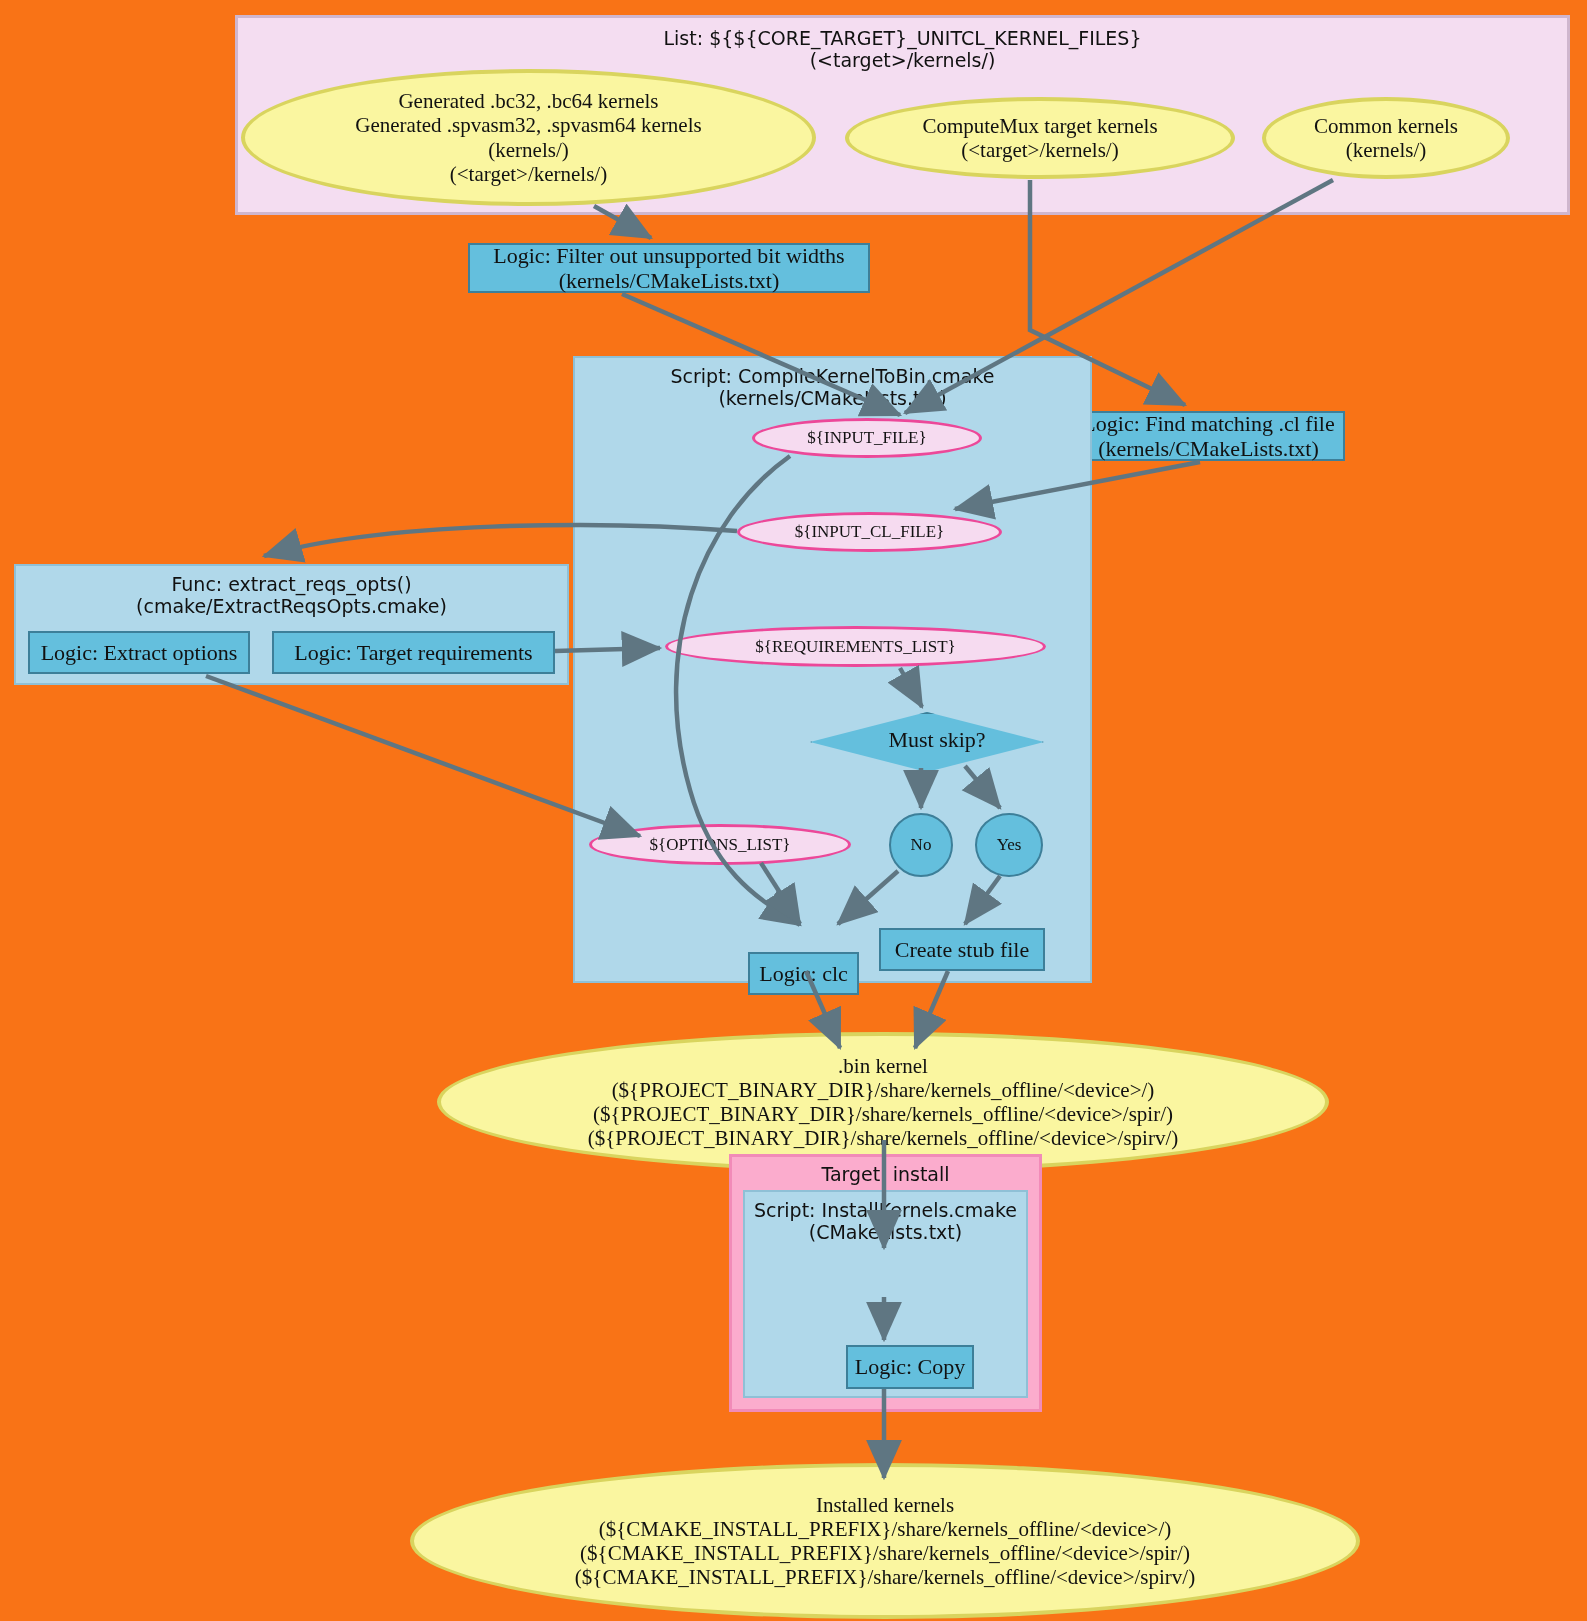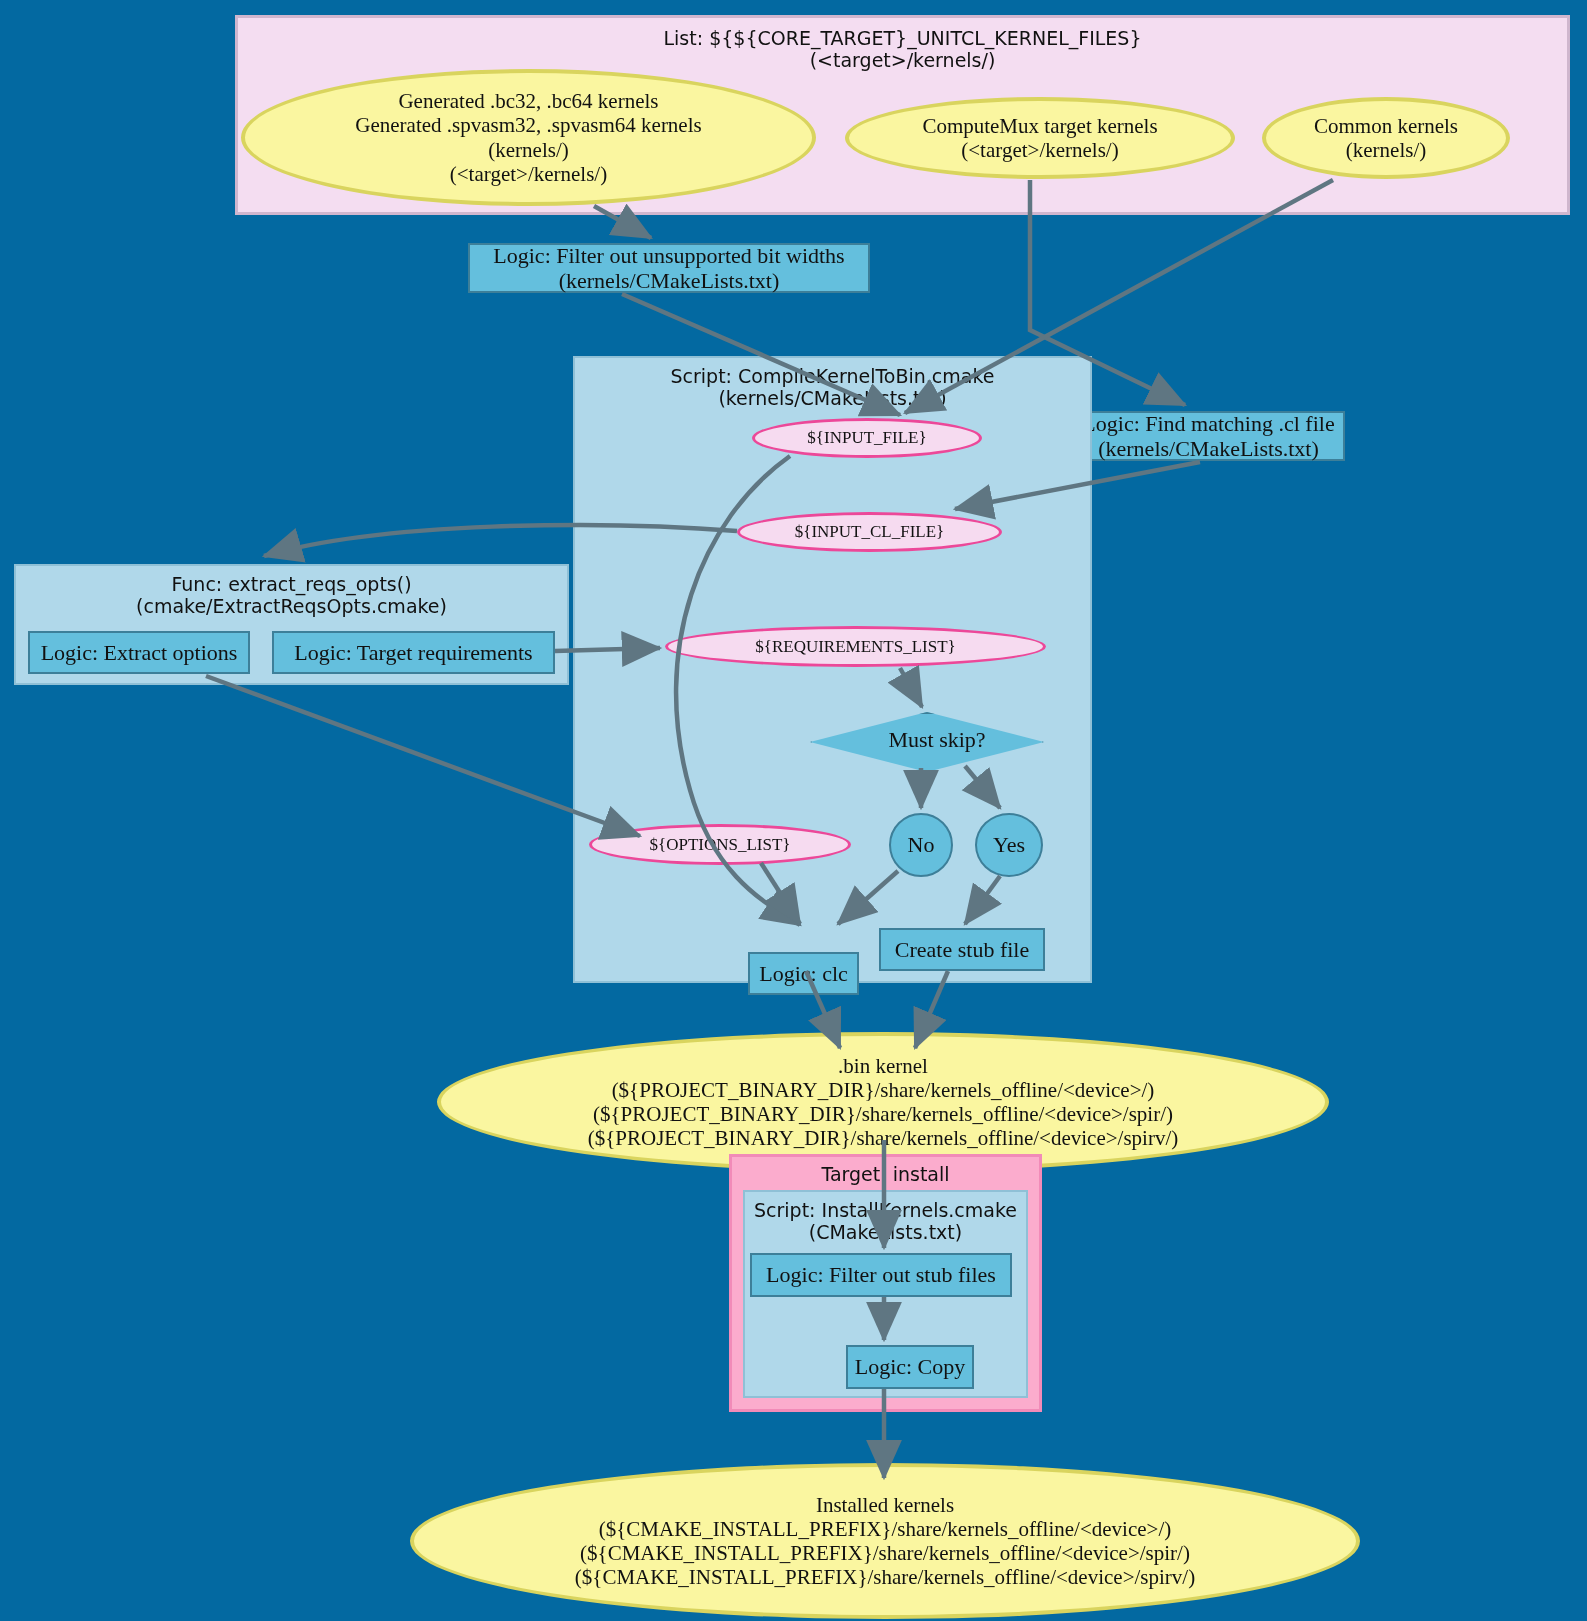--- a/index.html
+++ b/index.html
@@ -1,33 +1,33 @@
 <!DOCTYPE html>
 <html><head>
 <meta charset="utf-8">
 <style>
   html,body{margin:0;padding:0;background:#ffffff;}
-  #stage{position:relative;width:1587px;height:1621px;background:#0369a1;
+  #stage{position:relative;width:1587px;height:1621px;background:#f97316;
          font-family:"Liberation Serif", serif;overflow:hidden;}
   svg#edges{position:absolute;left:0;top:0;width:1587px;height:1621px;pointer-events:none;}
 
   .cluster{position:absolute;box-sizing:border-box;}
   .cluster.pink{background:#f4ddf1;border:3px solid #cfb6ce;}
   .cluster.blue{background:#b0d8ea;border:2px solid #8fc0d6;}
   .cluster.hotpink{background:#fbaccd;border:3px solid #f18bb8;}
   .cluster-title{position:absolute;left:0;right:0;text-align:center;
     font-family:"DejaVu Sans", sans-serif;font-size:19px;color:#111;line-height:1.18;}
 
   .node{position:absolute;box-sizing:border-box;display:flex;align-items:center;
         justify-content:center;text-align:center;color:#111;line-height:1.15;}
 
   .box{background:#64bfdd;border:2px solid #3d7f99;font-size:22px;}
   .ellipse-yellow{background:#faf6a0;border:4px solid #d9d45e;border-radius:50%;font-size:21px;}
   .ellipse-pink{background:#f6dbf0;border:3px solid #ec4899;border-radius:50%;font-size:17px;}
-  .circle{background:#64bfdd;border:2px solid #3d7f99;border-radius:50%;font-size:22px;}
+  .circle{background:#64bfdd;border:2px solid #3d7f99;border-radius:50%;font-size:17px;}
   .diamond-wrap{position:absolute;}
   .diamond-shape{position:absolute;left:0;top:0;width:100%;height:100%;
     background:#64bfdd;border:2px solid #3d7f99;
     clip-path:polygon(50% 0,100% 50%,50% 100%,0 50%);}
   .diamond-label{position:absolute;left:12px;top:0;width:100%;height:100%;
     display:flex;align-items:center;justify-content:center;font-size:22px;color:#111;text-align:right;}
   .nodetext{white-space:pre-line;}
 </style>
 </head>
 <body>
@@ -98,21 +98,20 @@
 
   <div class="cluster hotpink" style="left:729px;top:1154px;width:313px;height:258px;">
     <div class="cluster-title" style="top:6px;">Target: install</div>
   </div>
 
   <div class="cluster blue" style="left:743px;top:1190px;width:285px;height:208px;">
     <div class="cluster-title nodetext" style="top:7px;">Script: InstallKernels.cmake
 (CMakeLists.txt)</div>
   </div>
 
-  <div class="node box" style="left:750px;top:1253px;width:262px;height:44px;">Logic: Filter out stub files</div>
 
   <div class="node box" style="left:822px;top:1345px;width:128px;height:44px;margin-left:24px;">Logic: Copy</div>
 
   <div class="node ellipse-yellow nodetext" style="left:410px;top:1463px;width:950px;height:156px;">Installed kernels
 (${CMAKE_INSTALL_PREFIX}/share/kernels_offline/&lt;device&gt;/)
 (${CMAKE_INSTALL_PREFIX}/share/kernels_offline/&lt;device&gt;/spir/)
 (${CMAKE_INSTALL_PREFIX}/share/kernels_offline/&lt;device&gt;/spirv/)</div>
 
   <svg id="edges" viewBox="0 0 1587 1621">
     <defs>

